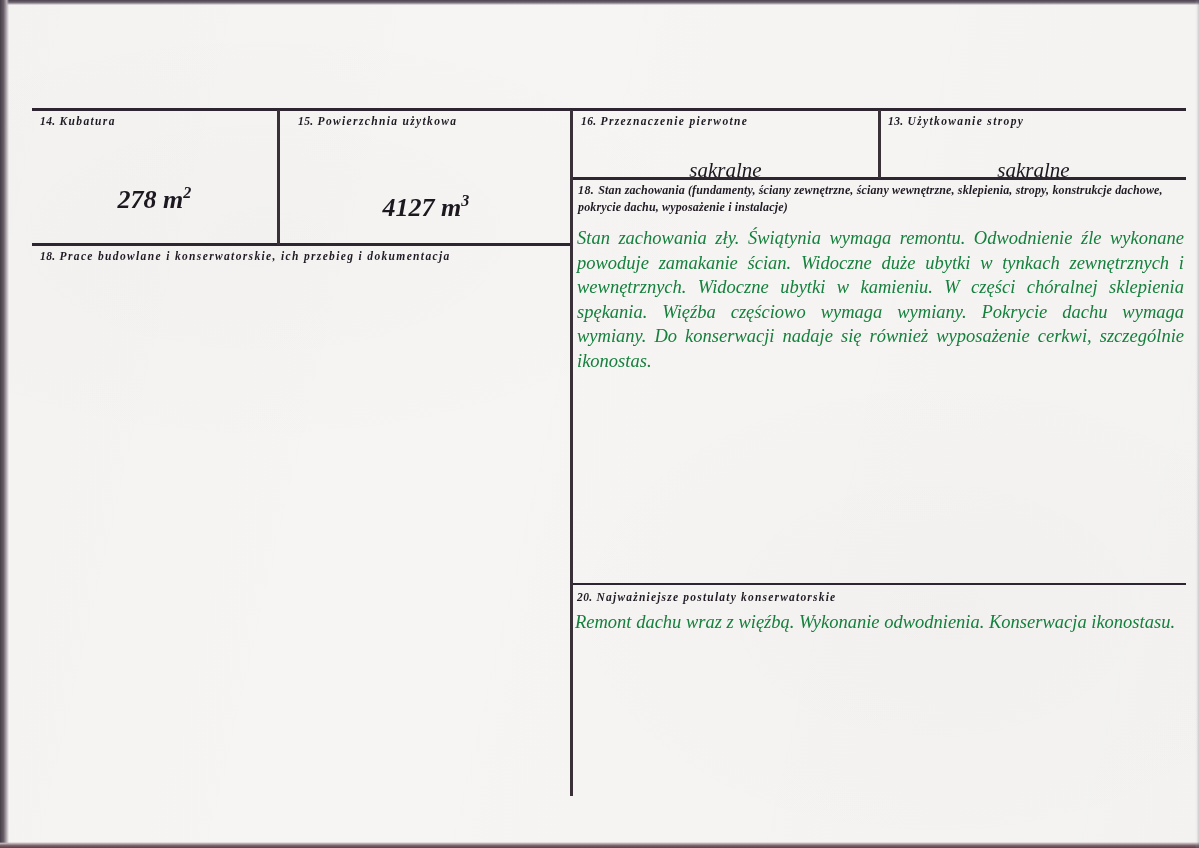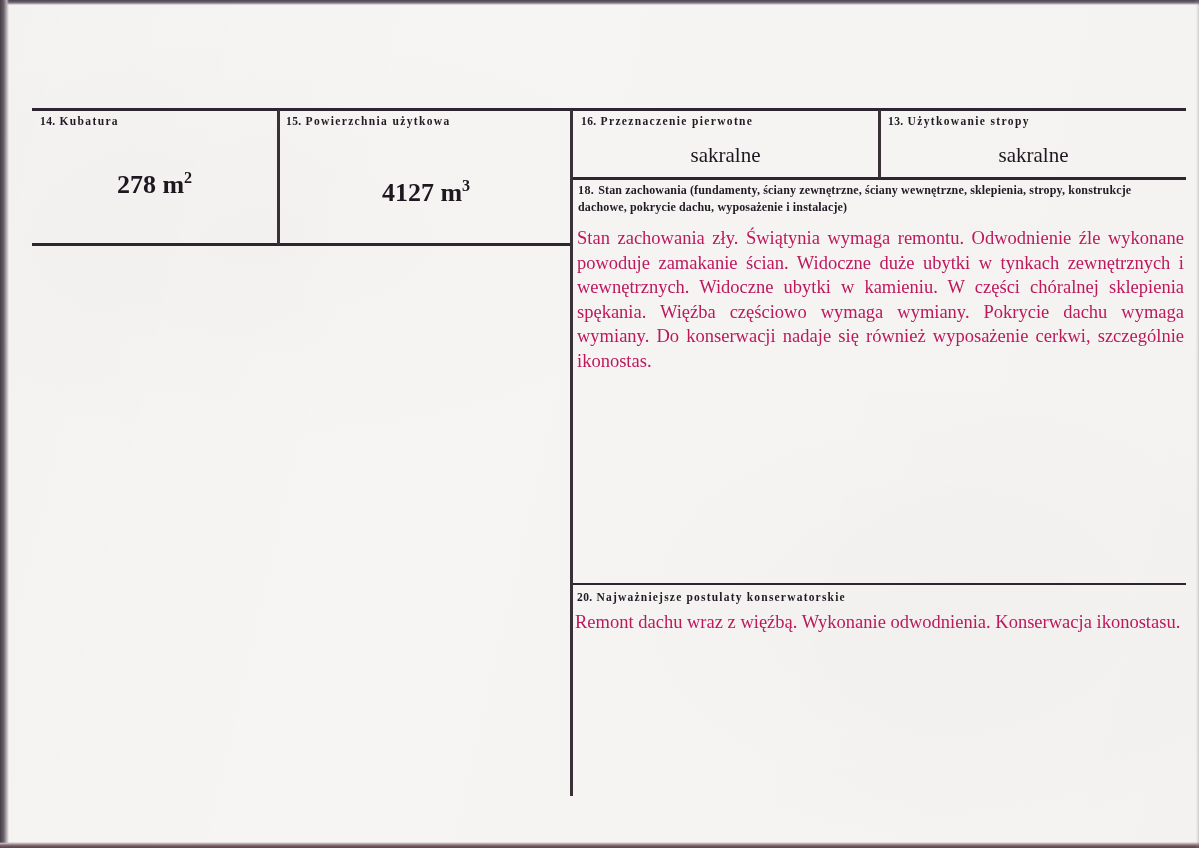--- a/index.html
+++ b/index.html
@@ -14,20 +14,21 @@
     font-family: "Liberation Serif", "DejaVu Serif", serif;
   }
 
   
   #page {
     position: relative;
     width: 1199px;
     height: 848px;
     background: #f6f5f3;
     overflow: hidden;
+    font-style: italic;
   }
   
   #page::before {
     content: "";
     position: absolute;
     inset: 0;
     background:
       radial-gradient(ellipse 60% 40% at 22% 28%, rgba(0,0,0,0.013), rgba(0,0,0,0) 70%),
       radial-gradient(ellipse 50% 45% at 78% 72%, rgba(0,0,0,0.011), rgba(0,0,0,0) 70%),
       linear-gradient(103deg, rgba(0,0,0,0.012) 0%, rgba(0,0,0,0) 35%, rgba(0,0,0,0.010) 100%);
@@ -88,39 +89,40 @@
     letter-spacing: 0.4px;
     margin-right: 4px;
   }
 
   .cell-value {
     position: absolute;
     z-index: 4;
     text-align: center;
     font-size: 21px;
     color: #1d1820;
+    margin-top: 15px;
   }
   .cell-value.big {
     font-weight: bold;
     font-size: 26px;
   }
   .cell-value sup {
     font-size: 0.62em;
     vertical-align: super;
     line-height: 0;
   }
 
   .body-text {
     position: absolute;
     z-index: 4;
     text-align: justify;
     text-justify: inter-word;
     font-size: 18.5px;
     line-height: 24.6px;
-    color: #be185d;
+    color: #15803d;
     hyphens: none;
   }
   .body-text.nojust { text-align: left; }
 </style>
 </head>
 <body>
 
 <div id="page">
 
   <div class="scan-edge scan-edge-top"></div>
@@ -144,21 +146,21 @@
 
   <div class="rule-v" style="left:570px; top:110px; width:3px; height:686px;"></div>
 
   <div class="cell-head" style="left:40px; top:113px;">
     <span class="num">14.</span><span>Kubatura</span>
   </div>
   <div class="cell-value big" style="left:32px; top:170px; width:245px;">
     <span>278 m</span><sup>2</sup>
   </div>
 
-  <div class="cell-head" style="left:286px; top:113px;">
+  <div class="cell-head" style="left:298px; top:113px;">
     <span class="num">15.</span><span>Powierzchnia użytkowa</span>
   </div>
   <div class="cell-value big" style="left:282px; top:178px; width:288px;">
     <span>4127 m</span><sup>3</sup>
   </div>
 
   <div class="cell-head" style="left:581px; top:113px;">
     <span class="num">16.</span><span>Przeznaczenie pierwotne</span>
   </div>
   <div class="cell-value" style="left:573px; top:143px; width:305px;">
@@ -170,19 +172,22 @@
   </div>
   <div class="cell-value" style="left:881px; top:143px; width:305px;">
     <span>sakralne</span>
   </div>
 
   <div class="cell-head wrap" style="left:578px; top:182px; width:596px; text-indent:-0px; padding-left:0;">
     <span class="num">18.</span><span>Stan zachowania (fundamenty, ściany zewnętrzne, ściany wewnętrzne, sklepienia, stropy, konstrukcje dachowe, pokrycie dachu, wyposażenie i instalacje)</span>
   </div>
   <div class="body-text" style="left:577px; top:226px; width:607px;">Stan zachowania zły. Świątynia wymaga remontu. Odwodnienie źle wykonane powoduje zamakanie ścian. Widoczne duże ubytki w tynkach zewnętrznych i wewnętrznych. Widoczne ubytki w kamieniu. W części chóralnej sklepienia spękania. Więźba częściowo wymaga wymiany. Pokrycie dachu wymaga wymiany. Do konserwacji nadaje się również wyposażenie cerkwi, szczególnie ikonostas.</div>
 
+  <div class="cell-head" style="left:40px; top:248px;">
+    <span class="num">18.</span><span>Prace budowlane i konserwatorskie, ich przebieg i  dokumentacja</span>
+  </div>
 
   <div class="cell-head" style="left:577px; top:589px; letter-spacing:1.2px;">
     <span class="num">20.</span><span>Najważniejsze postulaty konserwatorskie</span>
   </div>
   <div class="body-text nojust" style="left:575px; top:610px; width:607px;">Remont dachu wraz z więźbą. Wykonanie odwodnienia. Konserwacja ikonostasu.</div>
 
 </div>
 
 </body></html>

